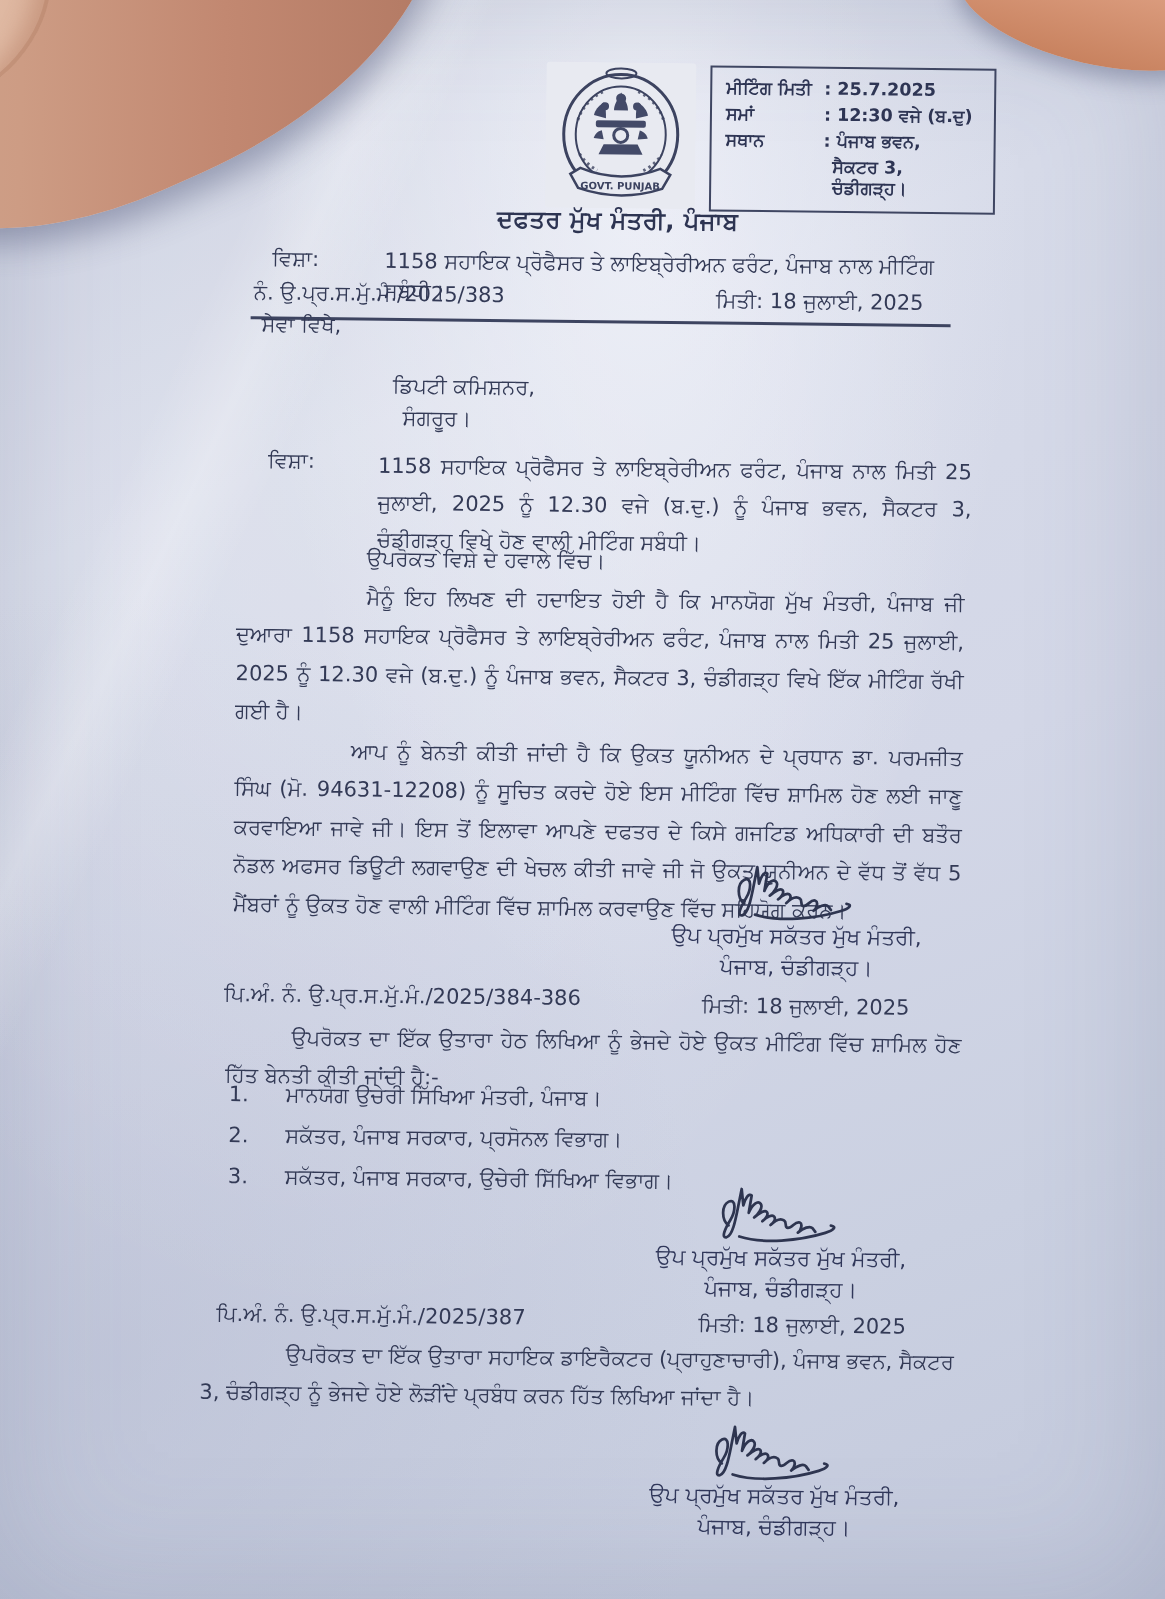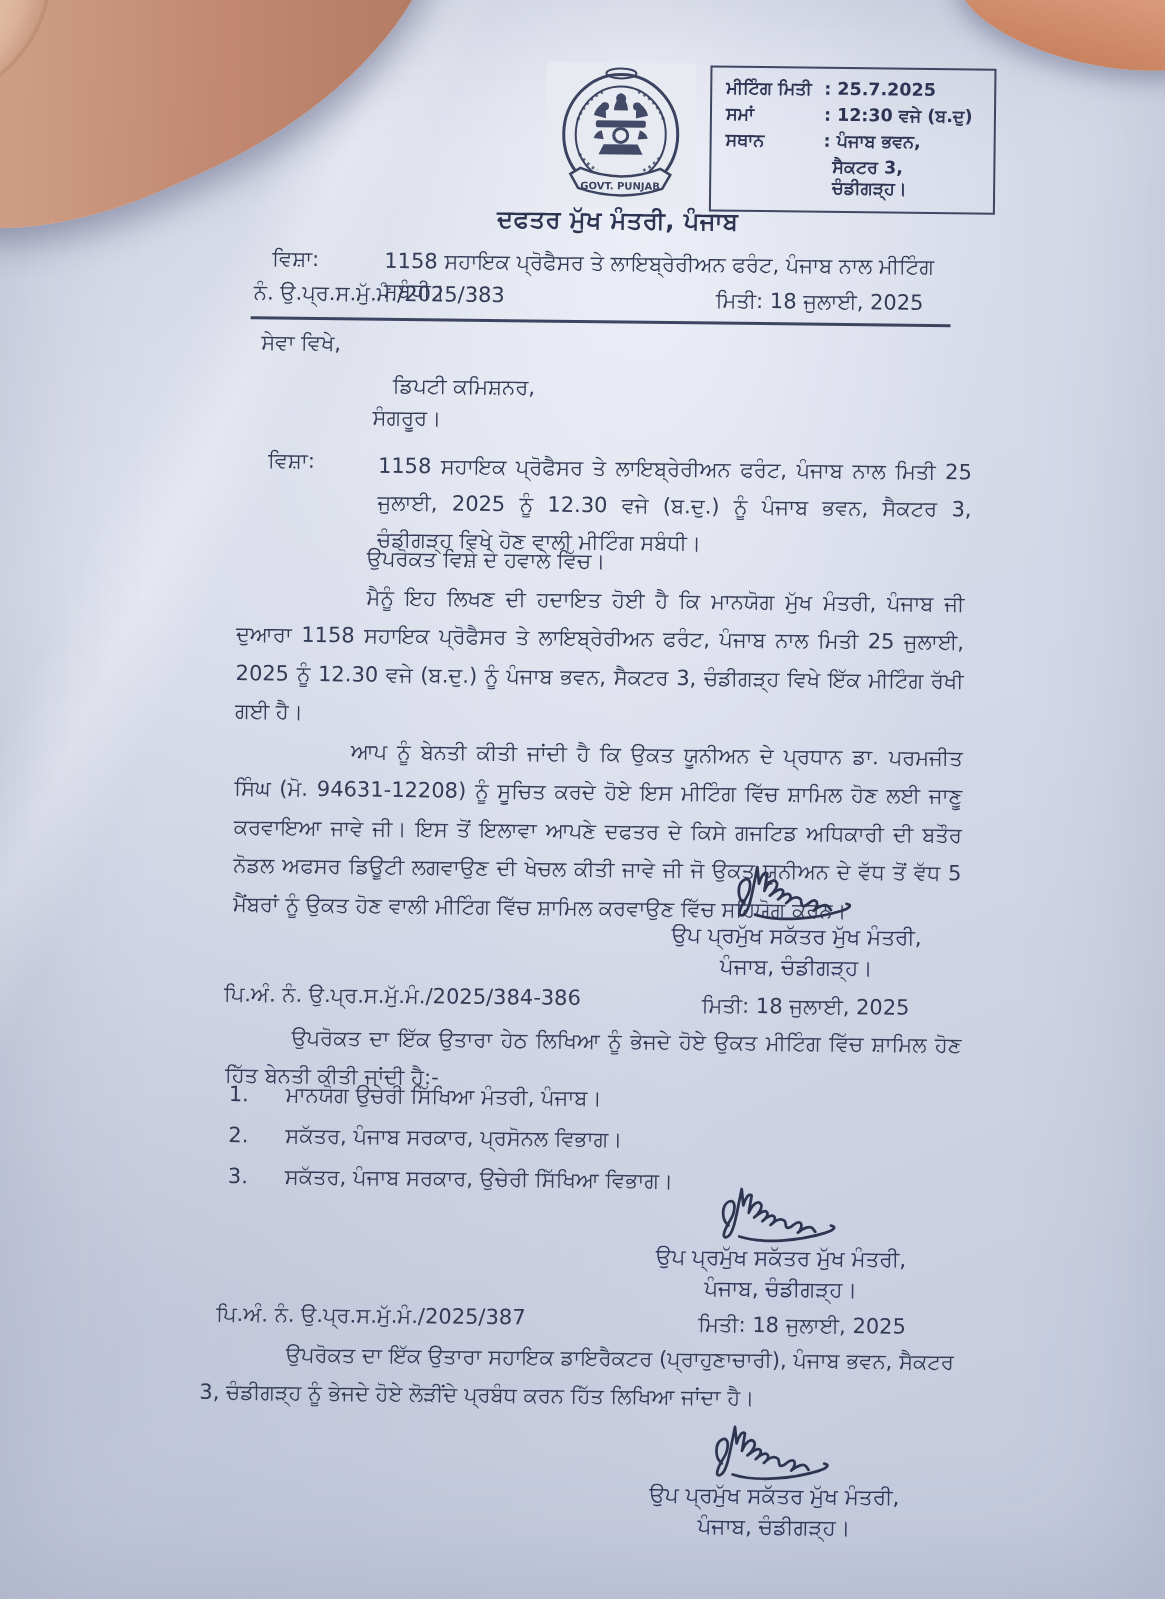--- a/index.html
+++ b/index.html
@@ -44,23 +44,23 @@
     display:grid;grid-template-columns:98px 1fr;row-gap:5px;font-size:17.5px;font-weight:bold;color:#2e3554;}
   .meeting-box .v2{grid-column:2;padding-left:9px;}
 
   
   .subj1-label{left:268px;top:250px;}
   .subj1-text{left:380px;top:248px;width:568px;line-height:30px;}
   .ref1-num{left:250px;top:284px;}
   .ref1-date{left:712px;top:287px;}
   .rule{left:247px;top:320px;width:700px;height:3px;background:#3d4460;}
 
-  .salutation{left:258px;top:334px;text-align:right;}
+  .salutation{left:258px;top:316px;text-align:right;}
   .addr1{left:390px;top:376px;}
-  .addr2{left:370px;top:408px;}
+  .addr2{left:400px;top:408px;}
 
   .subj2-label{left:266px;top:452px;}
   .subj2-text{left:376px;top:450px;width:594px;line-height:37px;text-align:justify;}
 
   .body-text{left:236px;top:542px;width:728px;line-height:38.5px;text-align:justify;}
   .body-text p{margin:0;}
   .p1{text-indent:130px;}
   .p2{text-indent:130px;}
   .p3{text-indent:116px;}
 

